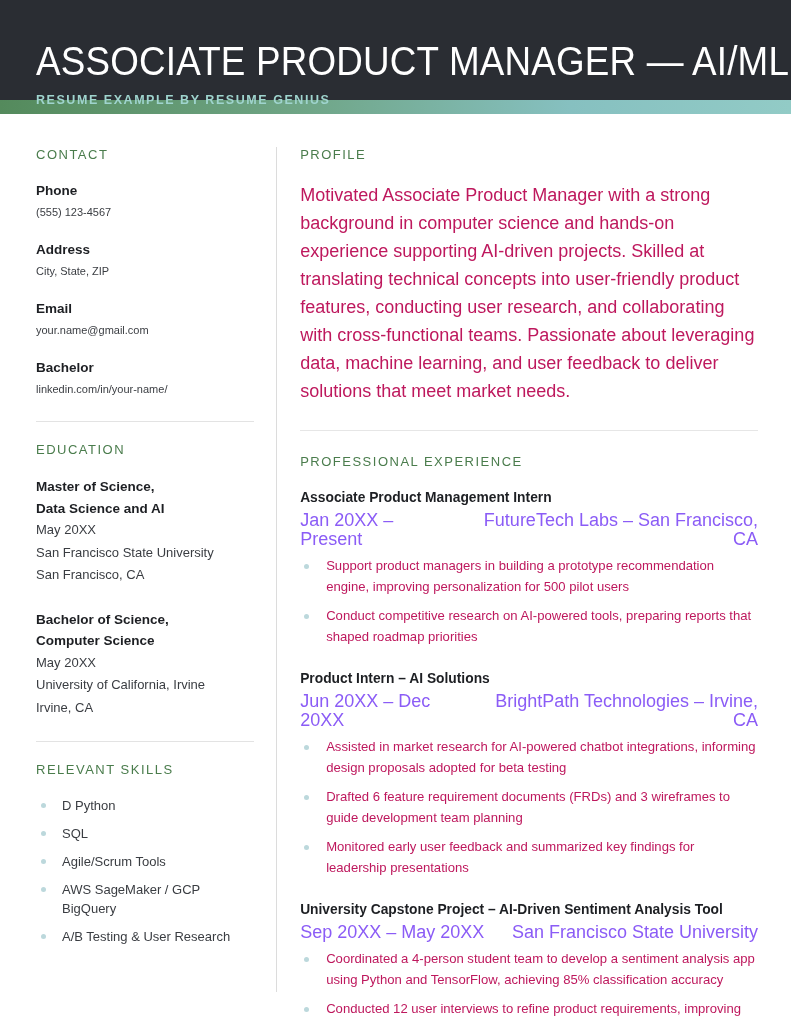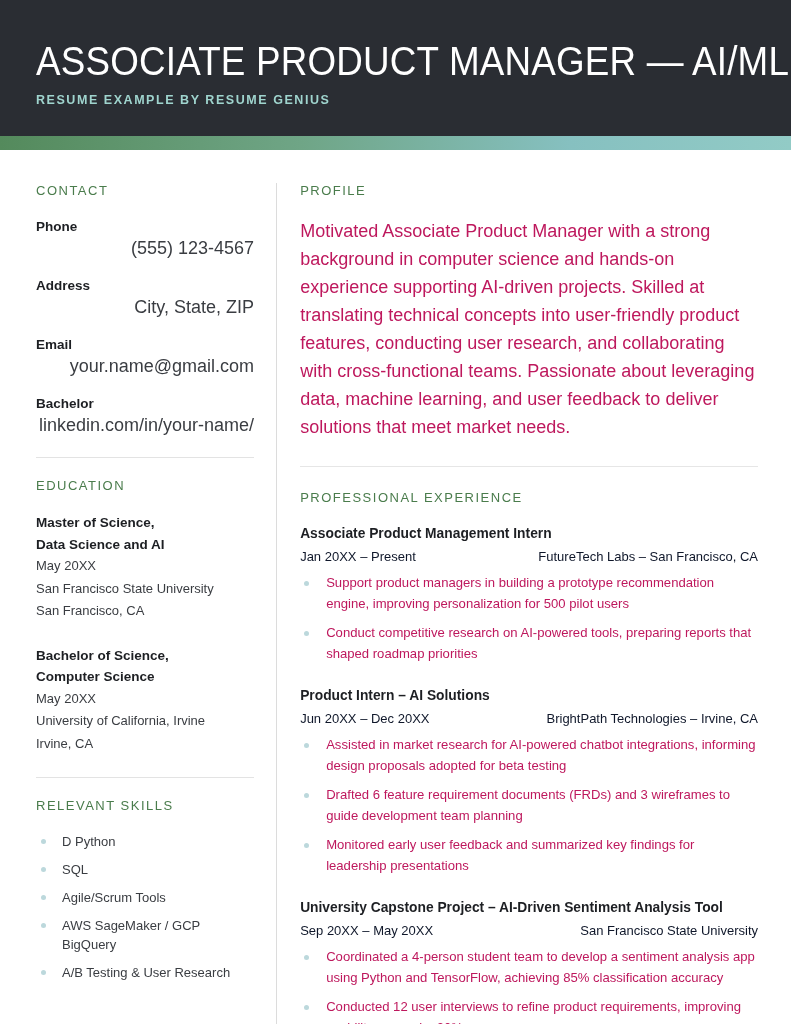--- a/index.html
+++ b/index.html
@@ -16,21 +16,21 @@
     position: relative;
     width: 791px;
     height: 1024px;
     background: #ffffff;
     overflow: hidden;
   }
 
   
   .header {
     background: #2a2d33;
-    height: 136px;
+    height: 100px;
     padding: 38px 36px 0 36px;
   }
   .header-title {
     color: #ffffff;
     font-family: "Liberation Sans Narrow", "Liberation Sans", sans-serif;
     font-size: 40px;
     font-weight: 300;
     letter-spacing: 0.2px;
     line-height: 46px;
     white-space: nowrap;
@@ -84,25 +84,24 @@
 
   
   .contact-block { margin-bottom: 17px; }
   .contact-label {
     font-size: 13.5px;
     font-weight: bold;
     color: #1d1f23;
     line-height: 20px;
   }
   .contact-value {
-    font-size: 18px;
+    font-size: 11px;
     color: #3a3d42;
     line-height: 21px;
     margin-top: 1px;
-    text-align: right;
   }
 
   .hr {
     border: 0;
     border-top: 1px solid #e3e3e3;
     margin: 21px 0 20px 0;
   }
 
   .edu-item { margin-bottom: 22px; }
   .edu-degree {
@@ -154,22 +153,22 @@
     font-size: 13.8px;
     font-weight: bold;
     color: #1d1f23;
     line-height: 20px;
     margin-bottom: 3px;
   }
   .job-meta {
     display: flex;
     justify-content: space-between;
     align-items: flex-start;
-    font-size: 13px;
-    color: #0f172a;
+    font-size: 18px;
+    color: #8b5cf6;
     line-height: 19px;
     margin-bottom: 7px;
   }
   .job-org { text-align: right; }
 
   .bullets { list-style: none; }
   .bullet {
     position: relative;
     font-size: 13.1px;
     color: #be185d;

